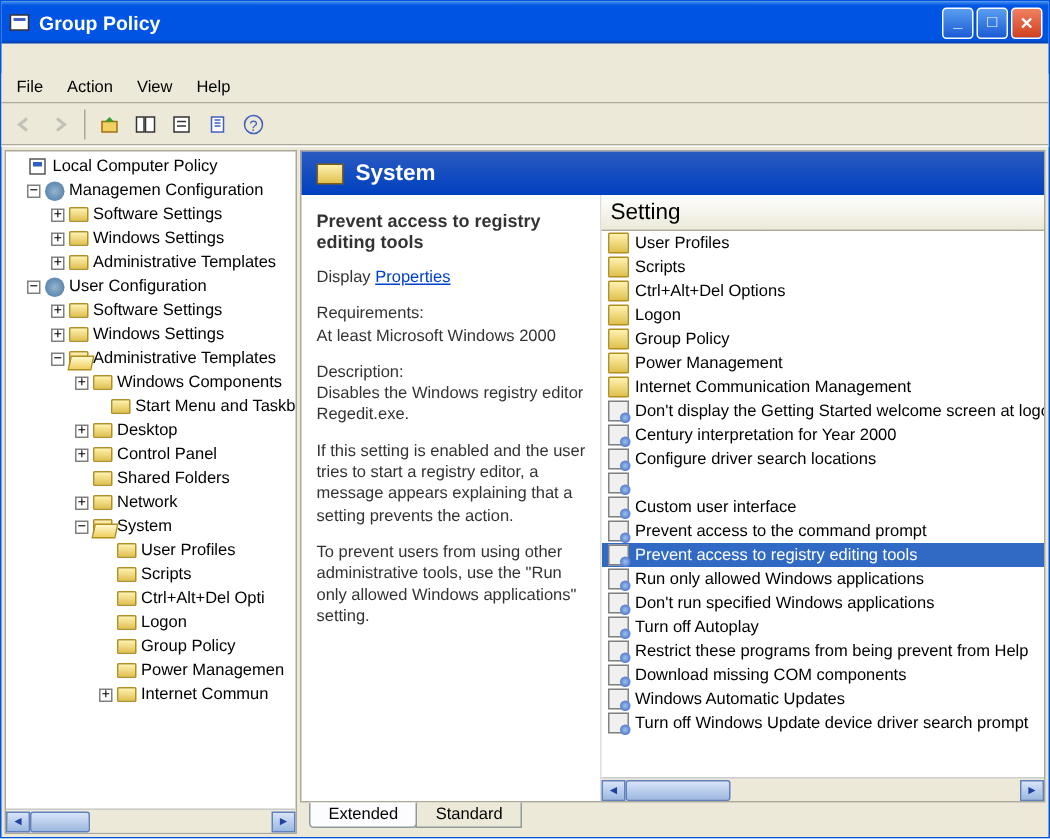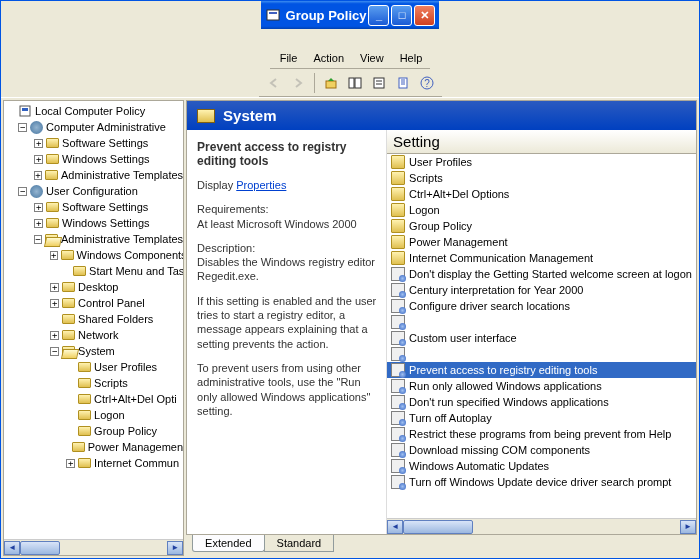--- a/index.html
+++ b/index.html
@@ -1,30 +1,30 @@
 <!DOCTYPE html>
 <html><head>
 <meta charset="utf-8">
 <style>
   * { box-sizing: border-box; margin: 0; padding: 0; }
   body { font-family: Tahoma, sans-serif; font-size: 11px; background: #ece9d8; overflow: hidden; }
-  .window { width: 700px; height: 559px; border: 1px solid #0054e3; display: flex; flex-direction: column; background: #ece9d8; align-items: center; }
+  .window { width: 700px; height: 559px; border: 1px solid #0054e3; display: flex; flex-direction: column; background: #ece9d8; }
   .titlebar { height: 28px; background: linear-gradient(to bottom, #3c8cf0 0%, #0054e3 10%, #0054e3 90%, #0040b0 100%); display: flex; align-items: center; padding: 0 4px; color: #fff; font-weight: bold; font-size: 13px; }
   .titlebar .tb-icon { width: 16px; height: 16px; margin-right: 5px; display: flex; align-items: center; justify-content: center; }
   .titlebar .title { flex: 1; }
   .wbtn { width: 21px; height: 21px; margin-left: 2px; border: 1px solid #fff; border-radius: 3px; display: flex; align-items: center; justify-content: center; font-size: 11px; font-weight: bold; color: #fff; cursor: pointer; }
   .wbtn.min, .wbtn.max { background: linear-gradient(#5a9ef0,#1a5bd5); }
   .wbtn.close { background: linear-gradient(#f08060,#d04020); }
   .menubar { height: 20px; background: #ece9d8; display: flex; border-bottom: 1px solid #aca899; padding-left: 2px; margin-top: 20px; }
   .menubar div { padding: 3px 8px; cursor: default; }
   .toolbar { height: 28px; background: #ece9d8; border-bottom: 1px solid #aca899; display: flex; align-items: center; padding: 0 4px; gap: 2px; }
   .tbtn { width: 22px; height: 22px; border: 1px solid transparent; display: flex; align-items: center; justify-content: center; cursor: pointer; }
   .tsep { width: 1px; height: 20px; background: #aca899; margin: 0 3px; }
   .content { flex: 1; display: flex; border-top: 1px solid #fff; min-height: 0; }
-  .tree-pane { width: 181px; background: #fff; border: 1px solid #aca899; margin: 2px; display: flex; flex-direction: column; }
+  .tree-pane { width: 195px; background: #fff; border: 1px solid #aca899; margin: 2px; display: flex; flex-direction: column; }
   .tree { flex: 1; overflow: auto; padding: 2px 0; }
   .tree-node { white-space: nowrap; display: flex; align-items: center; height: 16px; cursor: default; }
   .expander { width: 9px; height: 9px; border: 1px solid #808080; background: #fff; display: inline-flex; align-items: center; justify-content: center; font-size: 9px; line-height: 5px; margin-right: 3px; cursor: pointer; font-family: monospace; color:#000;}
   .expander.empty { border: none; background: none; }
   .ticon { width: 14px; height: 14px; margin-right: 3px; flex-shrink: 0; }
   .folder-ic { background: linear-gradient(#fff2b0, #e0c050); border: 1px solid #b09020; border-radius: 1px; width: 13px; height: 10px; position: relative; }
   .folder-ic.open::before { content:""; position:absolute; left:-1px; top:2px; width:14px; height:8px; background:linear-gradient(#fffad0,#f0d060); border:1px solid #b09020; transform: skewX(-12deg);}
   .gear-ic { width:13px; height:13px; border-radius:50%; background: radial-gradient(#94b4d0, #4575a0); position: relative; }
   .right-pane { flex: 1; margin: 2px 2px 2px 0; display: flex; flex-direction: column; min-width: 0; }
   .detail { flex: 1; border: 1px solid #aca899; background: #fff; display: flex; flex-direction: column; min-height: 0; }
@@ -127,21 +127,21 @@
             <span class="expander empty"></span>
             <span class="ticon"><svg width="14" height="14">
                 <rect x="2" y="2" width="10" height="10" fill="#fff" stroke="#555"></rect>
                 <rect x="4" y="4" width="6" height="3" fill="#3060c0"></rect>
               </svg></span>
             <span class="tlabel">Local Computer Policy</span>
           </div>
         <div class="tree-node" style="padding-left:14px">
             <span class="expander">−</span>
             <span class="ticon gear-ic"></span>
-            <span class="tlabel">Computer Administrative</span>
+            <span class="tlabel">Managemen Configuration</span>
           </div>
         <div class="tree-node" style="padding-left:30px">
             <span class="expander">+</span>
             <span class="ticon folder-ic"></span>
             <span class="tlabel">Software Settings</span>
           </div>
         <div class="tree-node" style="padding-left:30px">
             <span class="expander">+</span>
             <span class="ticon folder-ic"></span>
             <span class="tlabel">Windows Settings</span>
@@ -311,20 +311,21 @@
                 </div>
                 <div class="list-item">
                   <span class="licon setting-ic"></span>
                 </div>
                 <div class="list-item">
                   <span class="licon setting-ic"></span>
                   <span>Custom user interface</span>
                 </div>
                 <div class="list-item">
                   <span class="licon setting-ic"></span>
+                  <span>Prevent access to the command prompt</span>
                 </div>
                 <div class="list-item sel">
                   <span class="licon setting-ic"></span>
                   <span>Prevent access to registry editing tools</span>
                 </div>
                 <div class="list-item">
                   <span class="licon setting-ic"></span>
                   <span>Run only allowed Windows applications</span>
                 </div>
                 <div class="list-item">

